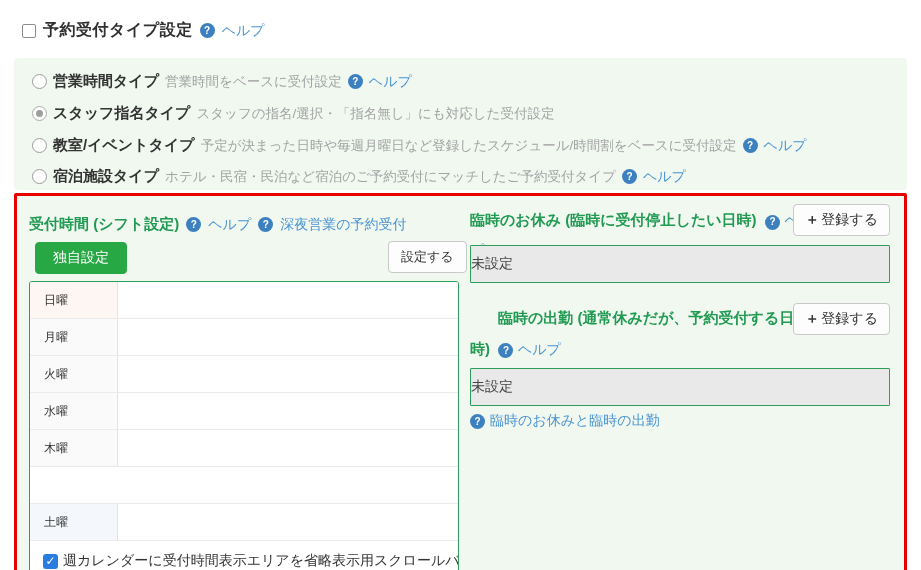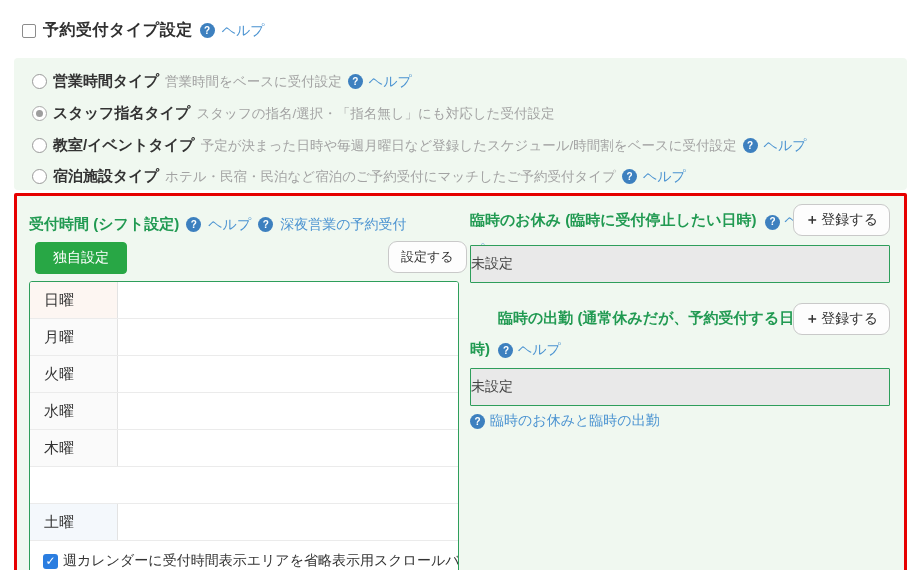--- a/index.html
+++ b/index.html
@@ -27,26 +27,26 @@
   .panel-red { position:absolute; left:14px; top:193px; width:893px; height:430px; background:#f0f8f0;
                border:3px solid #e60000; border-radius:2px; }
 
   .sec-title { font-size:15px; font-weight:bold; color:#219a52; }
 
   
   .shift-header { position:absolute; left:12px; top:11px; display:flex; align-items:center; gap:7px; white-space:nowrap;margin-top:8px; }
   .btn-green { position:absolute; left:18px; top:46px; background:#28a745; color:#fff; font-size:14px;
                padding:6px 17px; border:1px solid #28a745; border-radius:4px; cursor:pointer;text-align:center; }
   .btn-plain { background:#fdfdfd; color:#333; font-size:13px; padding:6px 12px;
-               border:1px solid #c9c9c9; border-radius:9px; cursor:pointer; }
+               border:1px solid #c9c9c9; border-radius:4px; cursor:pointer; }
   .btn-config { position:absolute; left:371px; top:45px; }
   .day-table { position:absolute; left:12px; top:85px; width:430px; height:335px; background:#fff;
                border:1px solid #2e9e5b; border-radius:3px; overflow:hidden; }
   .day-row { height:37px; display:flex; border-bottom:1px solid #ebebeb; }
-  .day-label { width:88px; padding-left:14px; display:flex; align-items:center; font-size:15px; color:#333;
+  .day-label { width:88px; padding-left:14px; display:flex; align-items:center; font-size:12px; color:#333;
                border-right:1px solid #e3e3e3; background:#fafafa; }
   .day-row.sun .day-label { background:#fdf6f2; }
   .day-row.sat .day-label { background:#f4f8fc; }
   .day-value { flex:1; background:#fff; }
   .scroll-opt { display:flex; align-items:center; padding:11px 0 0 13px; gap:5px; }
   .chk-blue { width:15px; height:15px; background:#2a7de0; border-radius:3px; color:#fff; font-size:12px;
               display:flex; align-items:center; justify-content:center; flex:0 0 auto; }
   .scroll-label { font-size:14px; color:#333; white-space:nowrap; }
 
   

